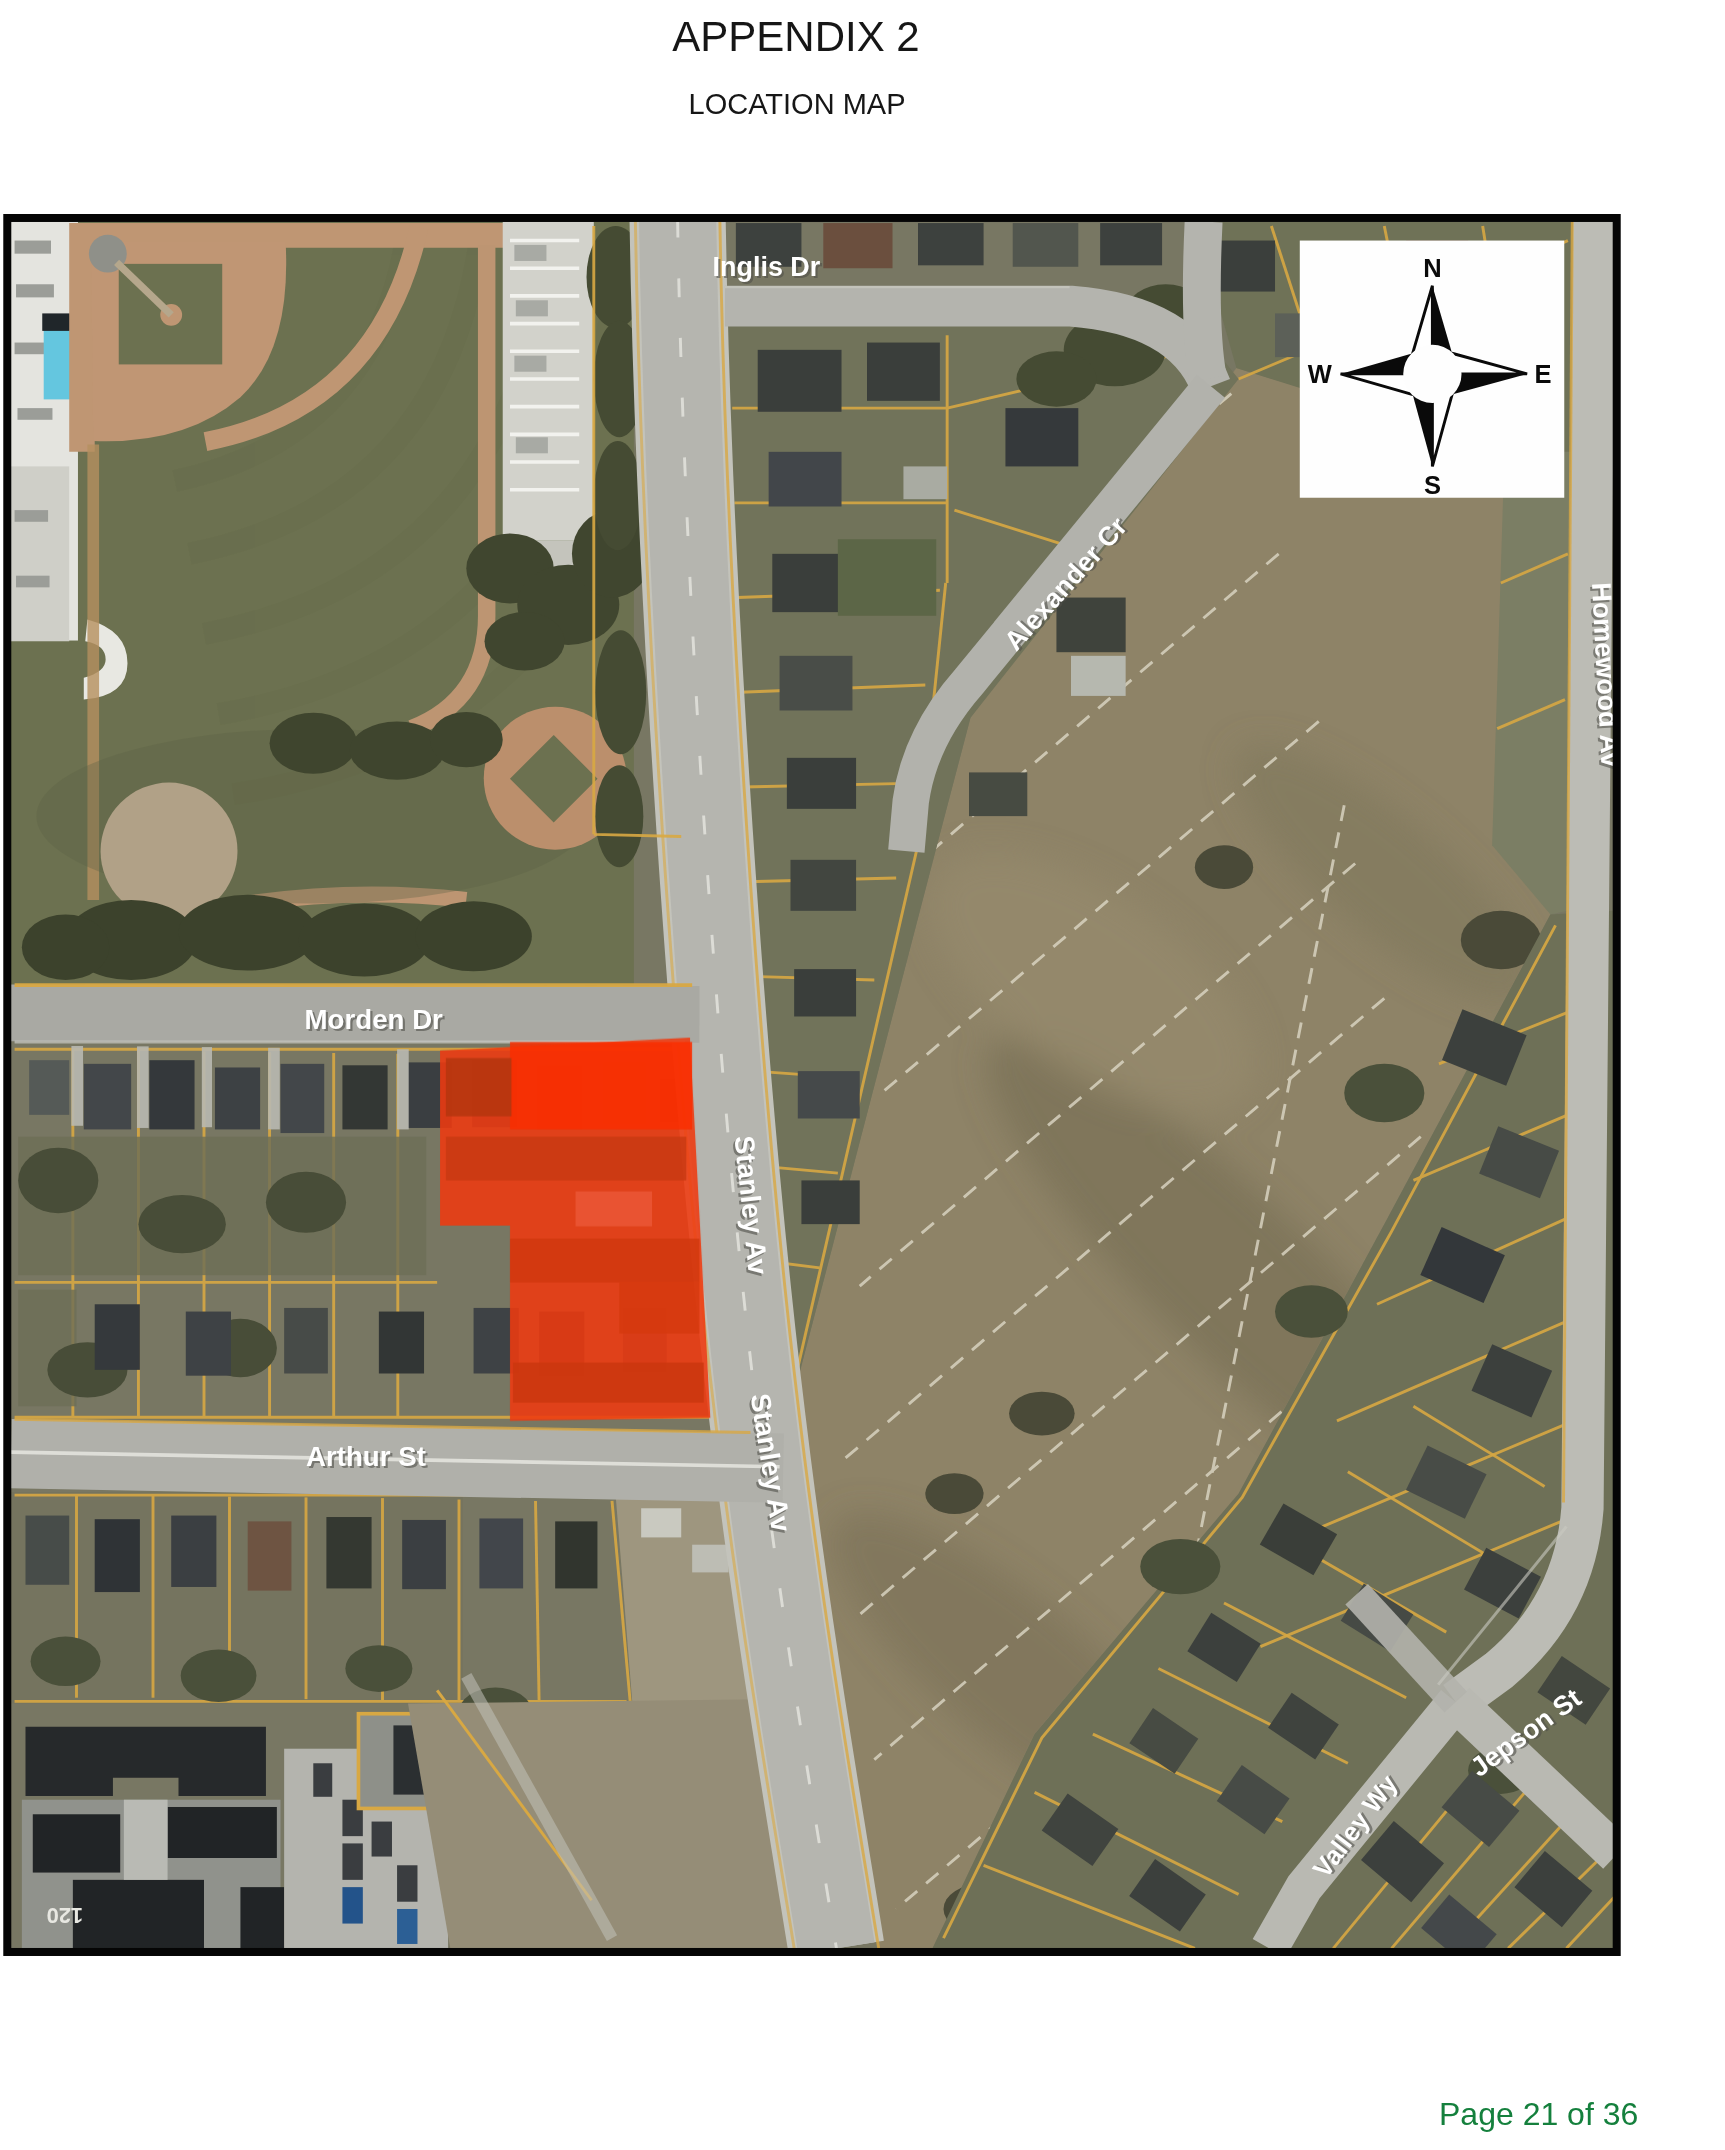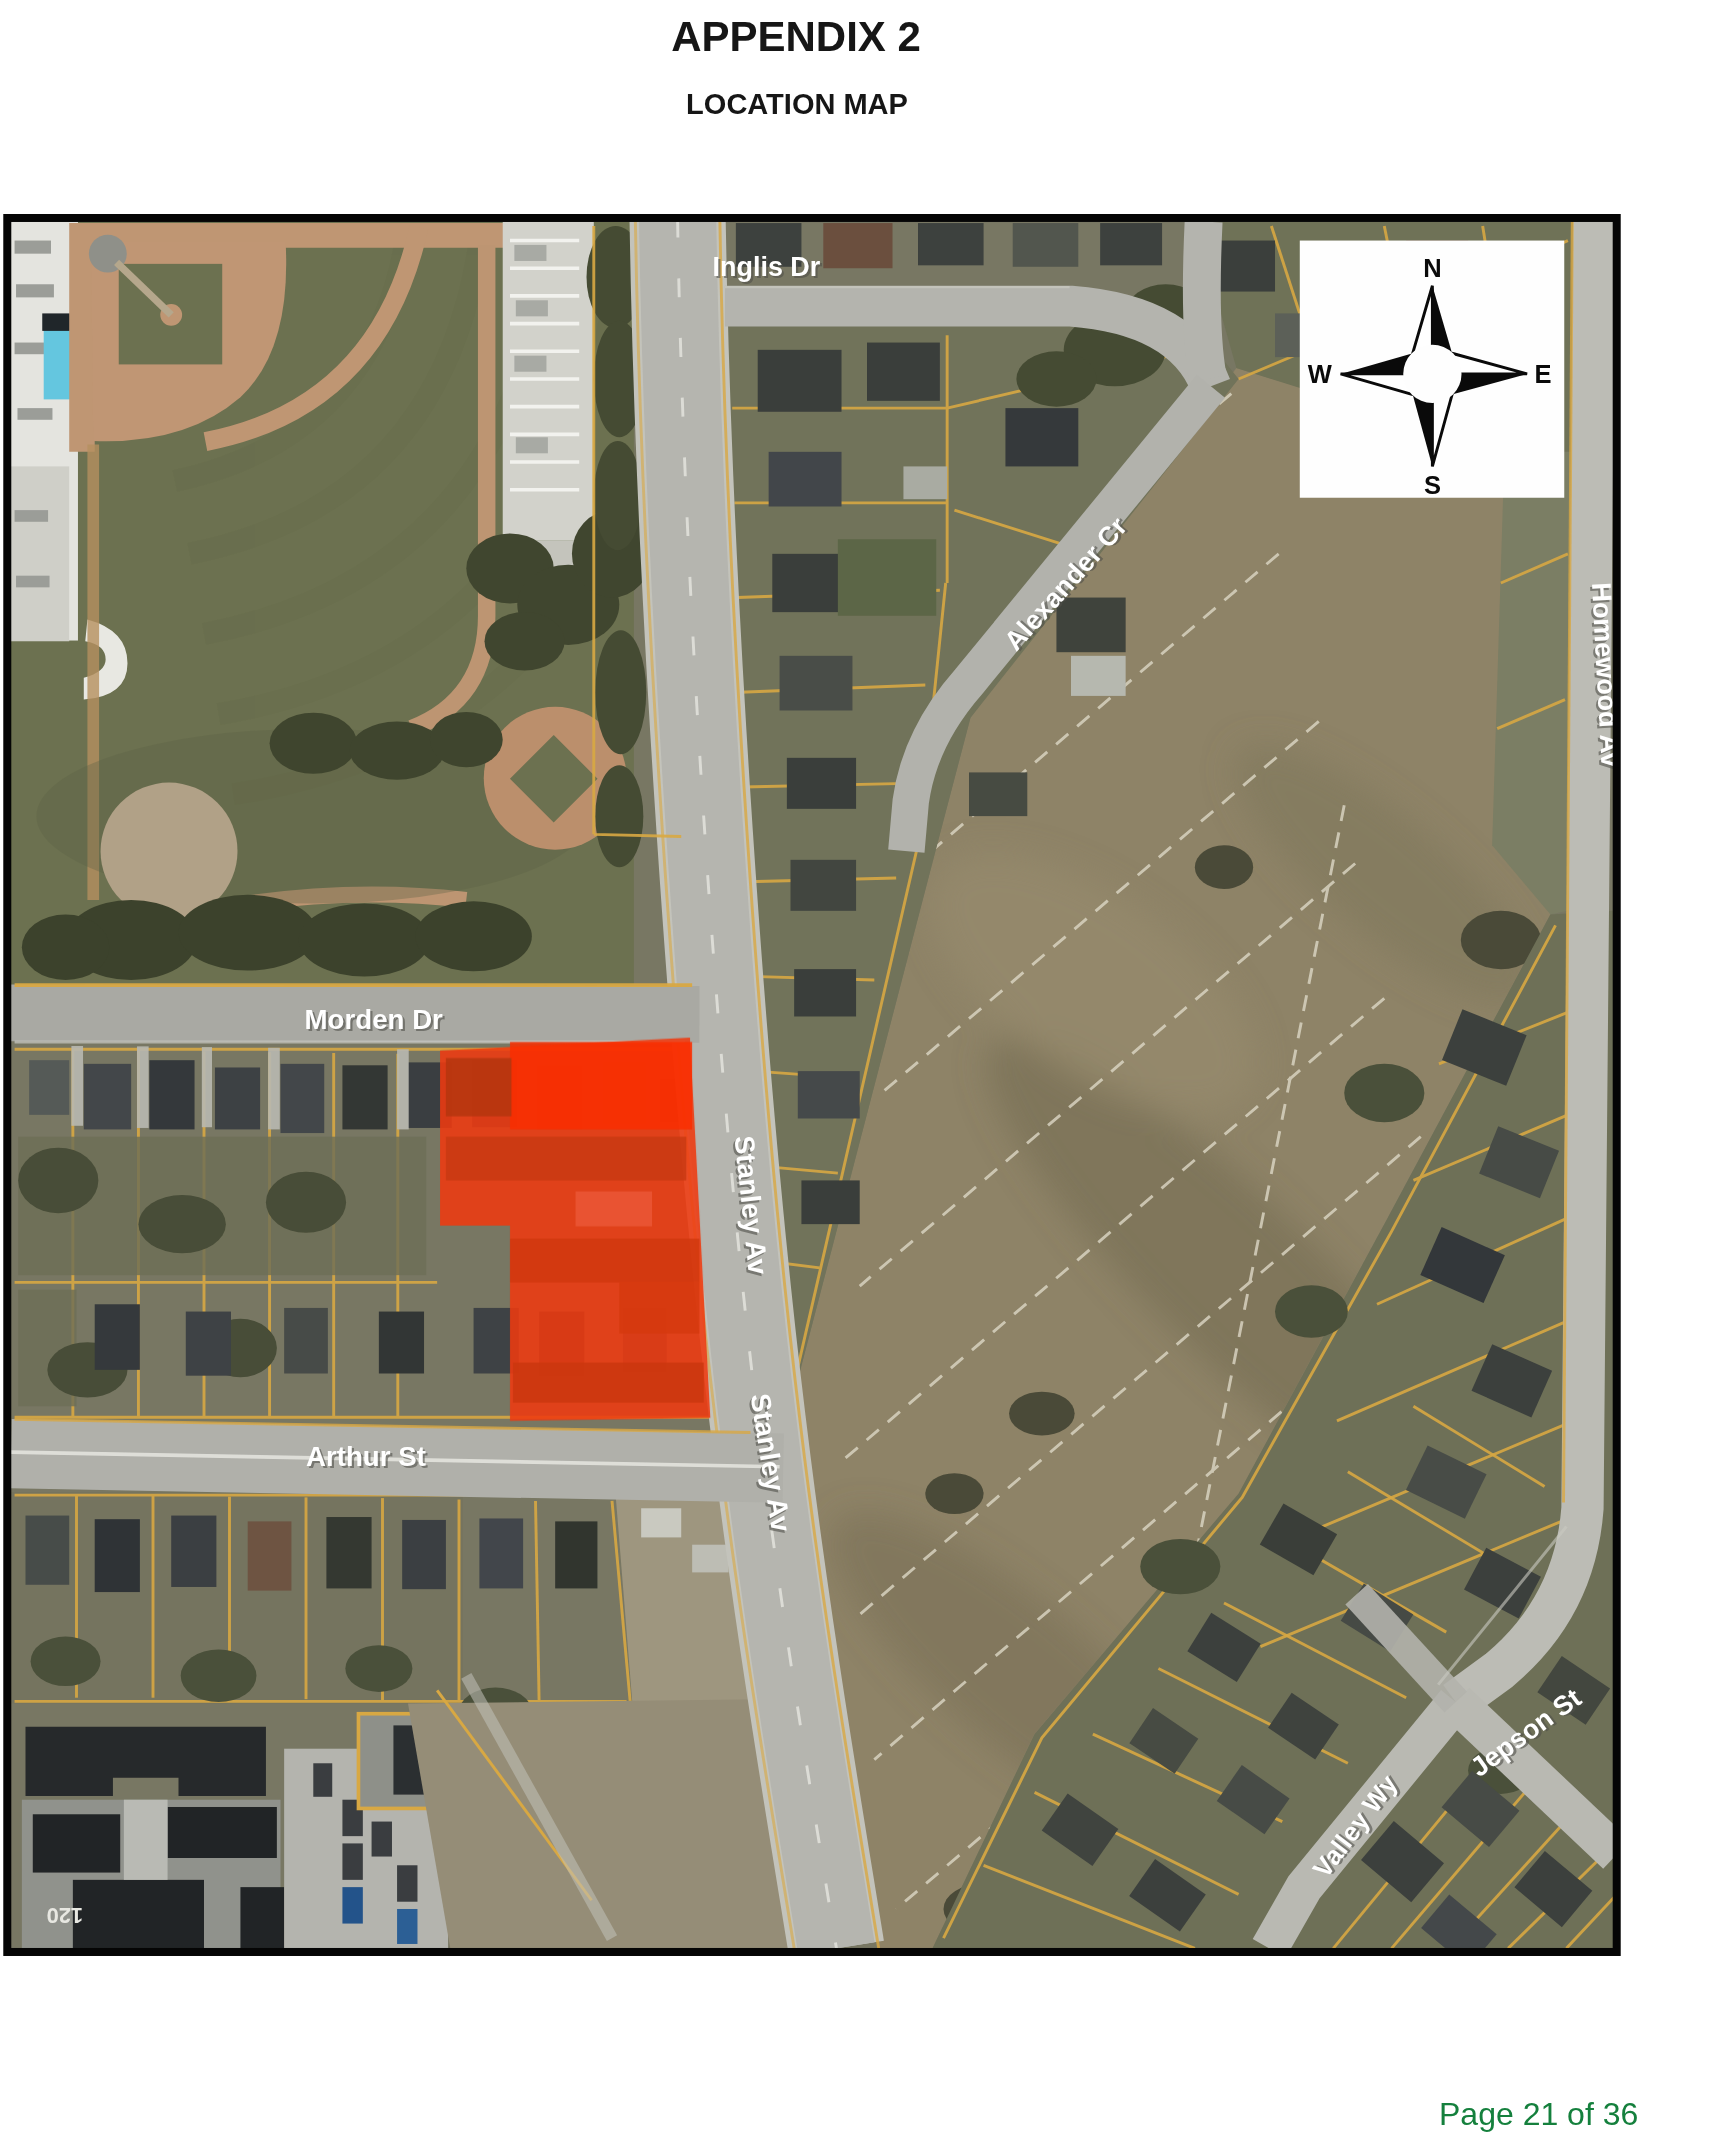--- a/index.html
+++ b/index.html
@@ -1,17 +1,17 @@
 <!DOCTYPE html>
 <html style="font-size:11.7px"><head>
 <meta charset="utf-8">
 <style>
 html,body{margin:0;padding:0;background:#fff;}
 body{width:1726px;height:2151px;position:relative;font-family:"Liberation Sans",sans-serif;}
-.t{position:absolute;font-weight:bold;color:#161616;white-space:nowrap;text-align:right;}
+.t{position:absolute;font-weight:normal;color:#161616;white-space:nowrap;text-align:right;}
 </style>
 </head>
 <body>
 
 <div class="t" style="left:796px;top:13px;transform:translateX(-50%);font-size:42px;">APPENDIX 2</div>
 
 <div class="t" style="left:797px;top:88px;transform:translateX(-50%);font-size:29px;">LOCATION MAP</div>
 
 <svg width="1726" height="2151" viewBox="0 0 2369 2952" style="position:absolute;left:0;top:0">
 <defs>

